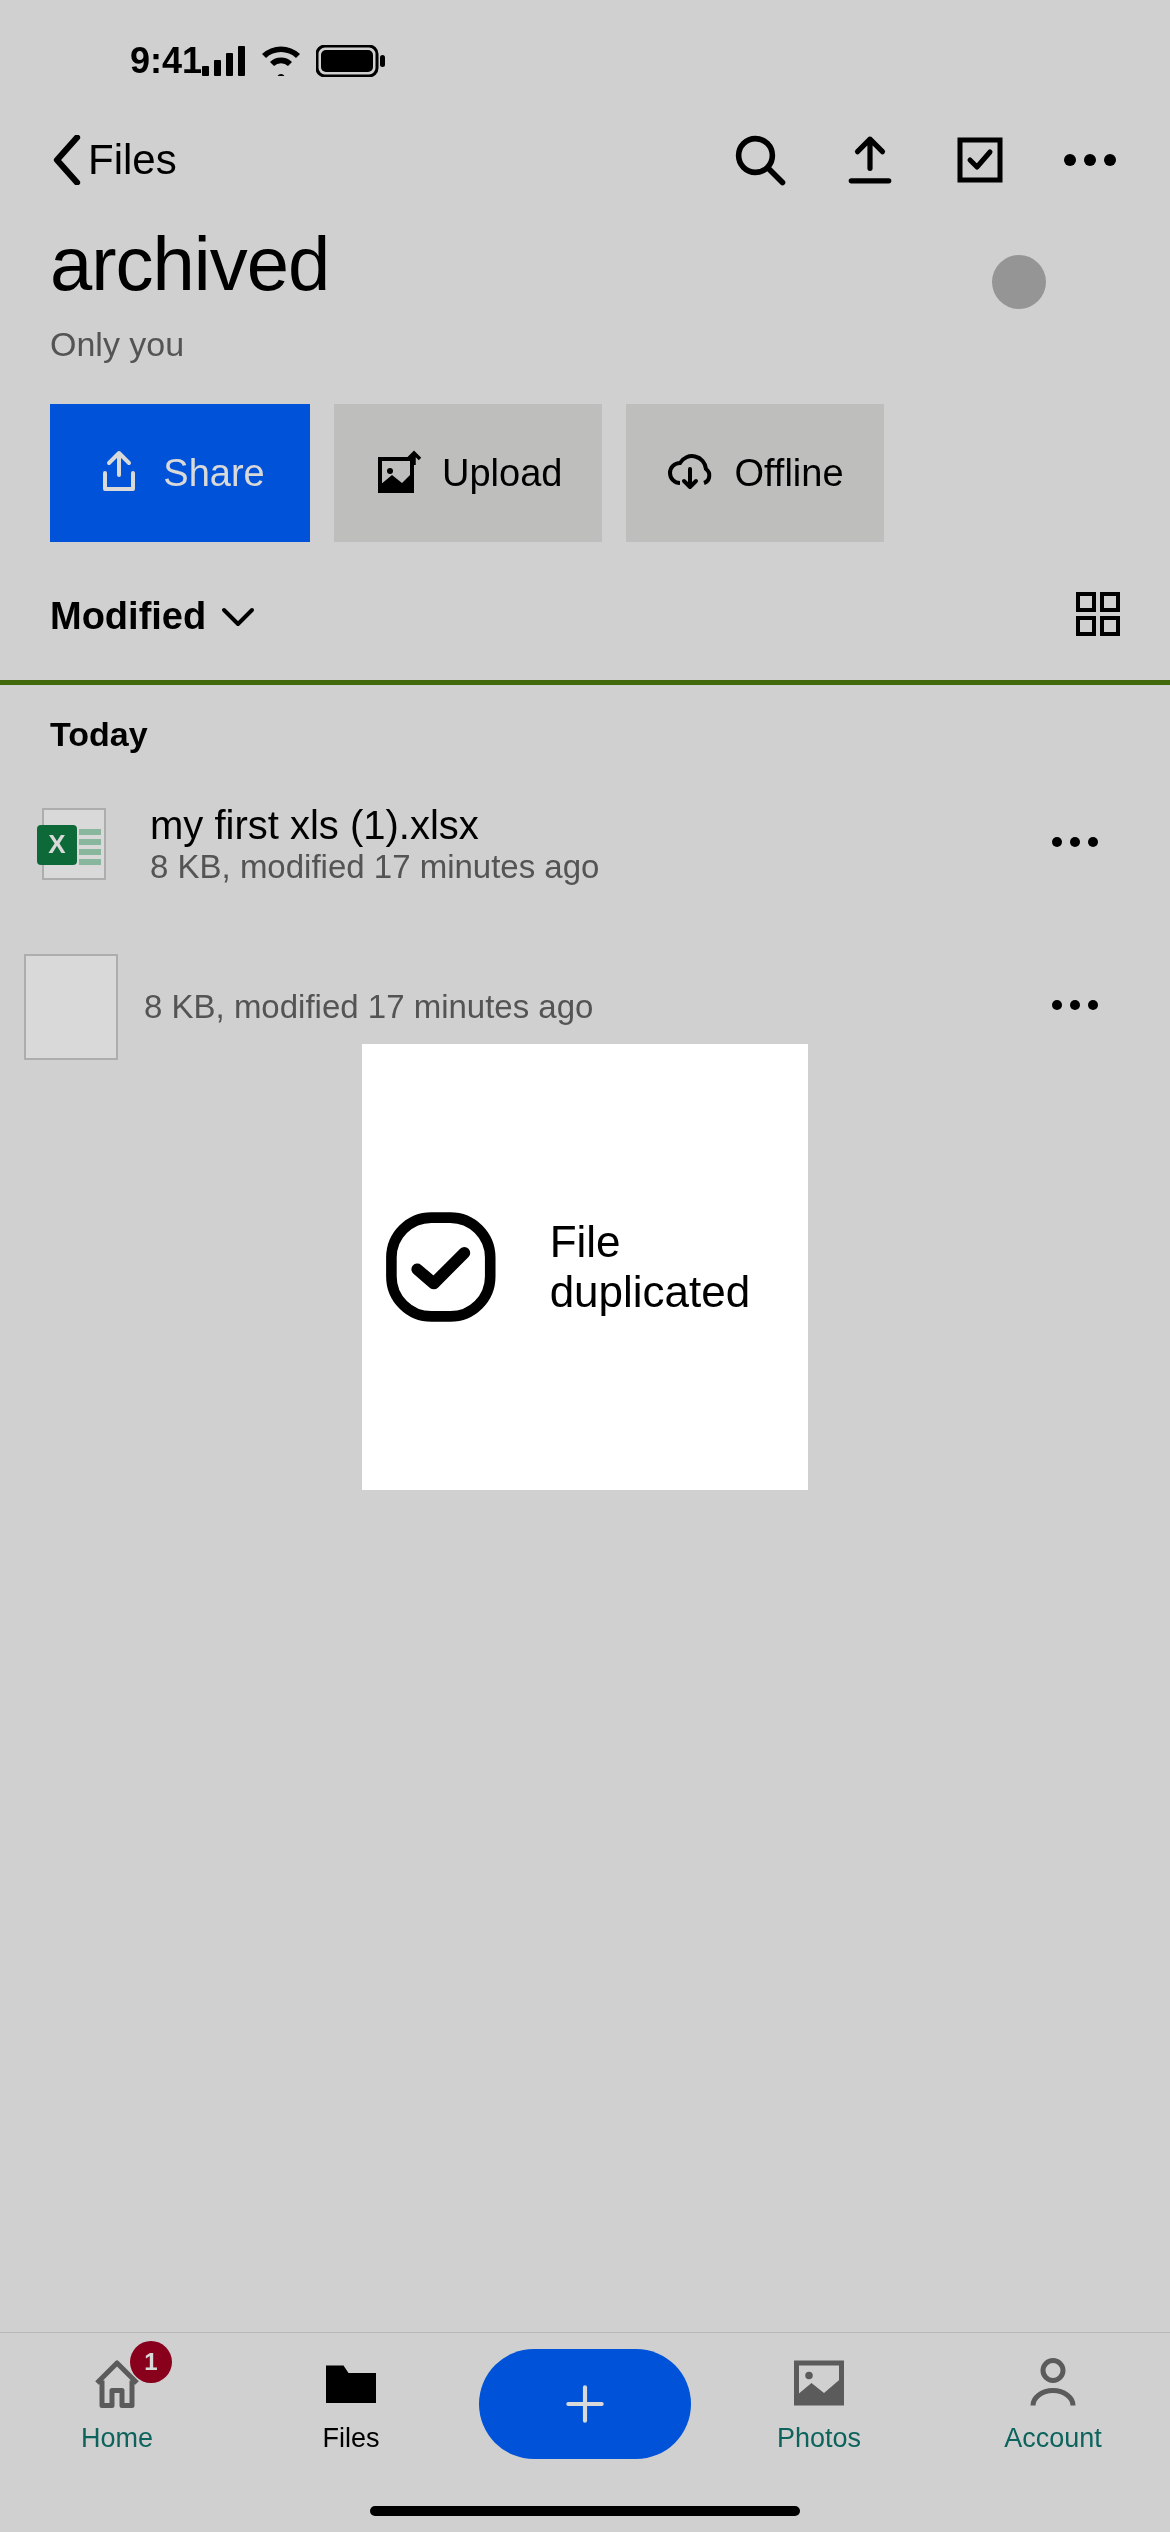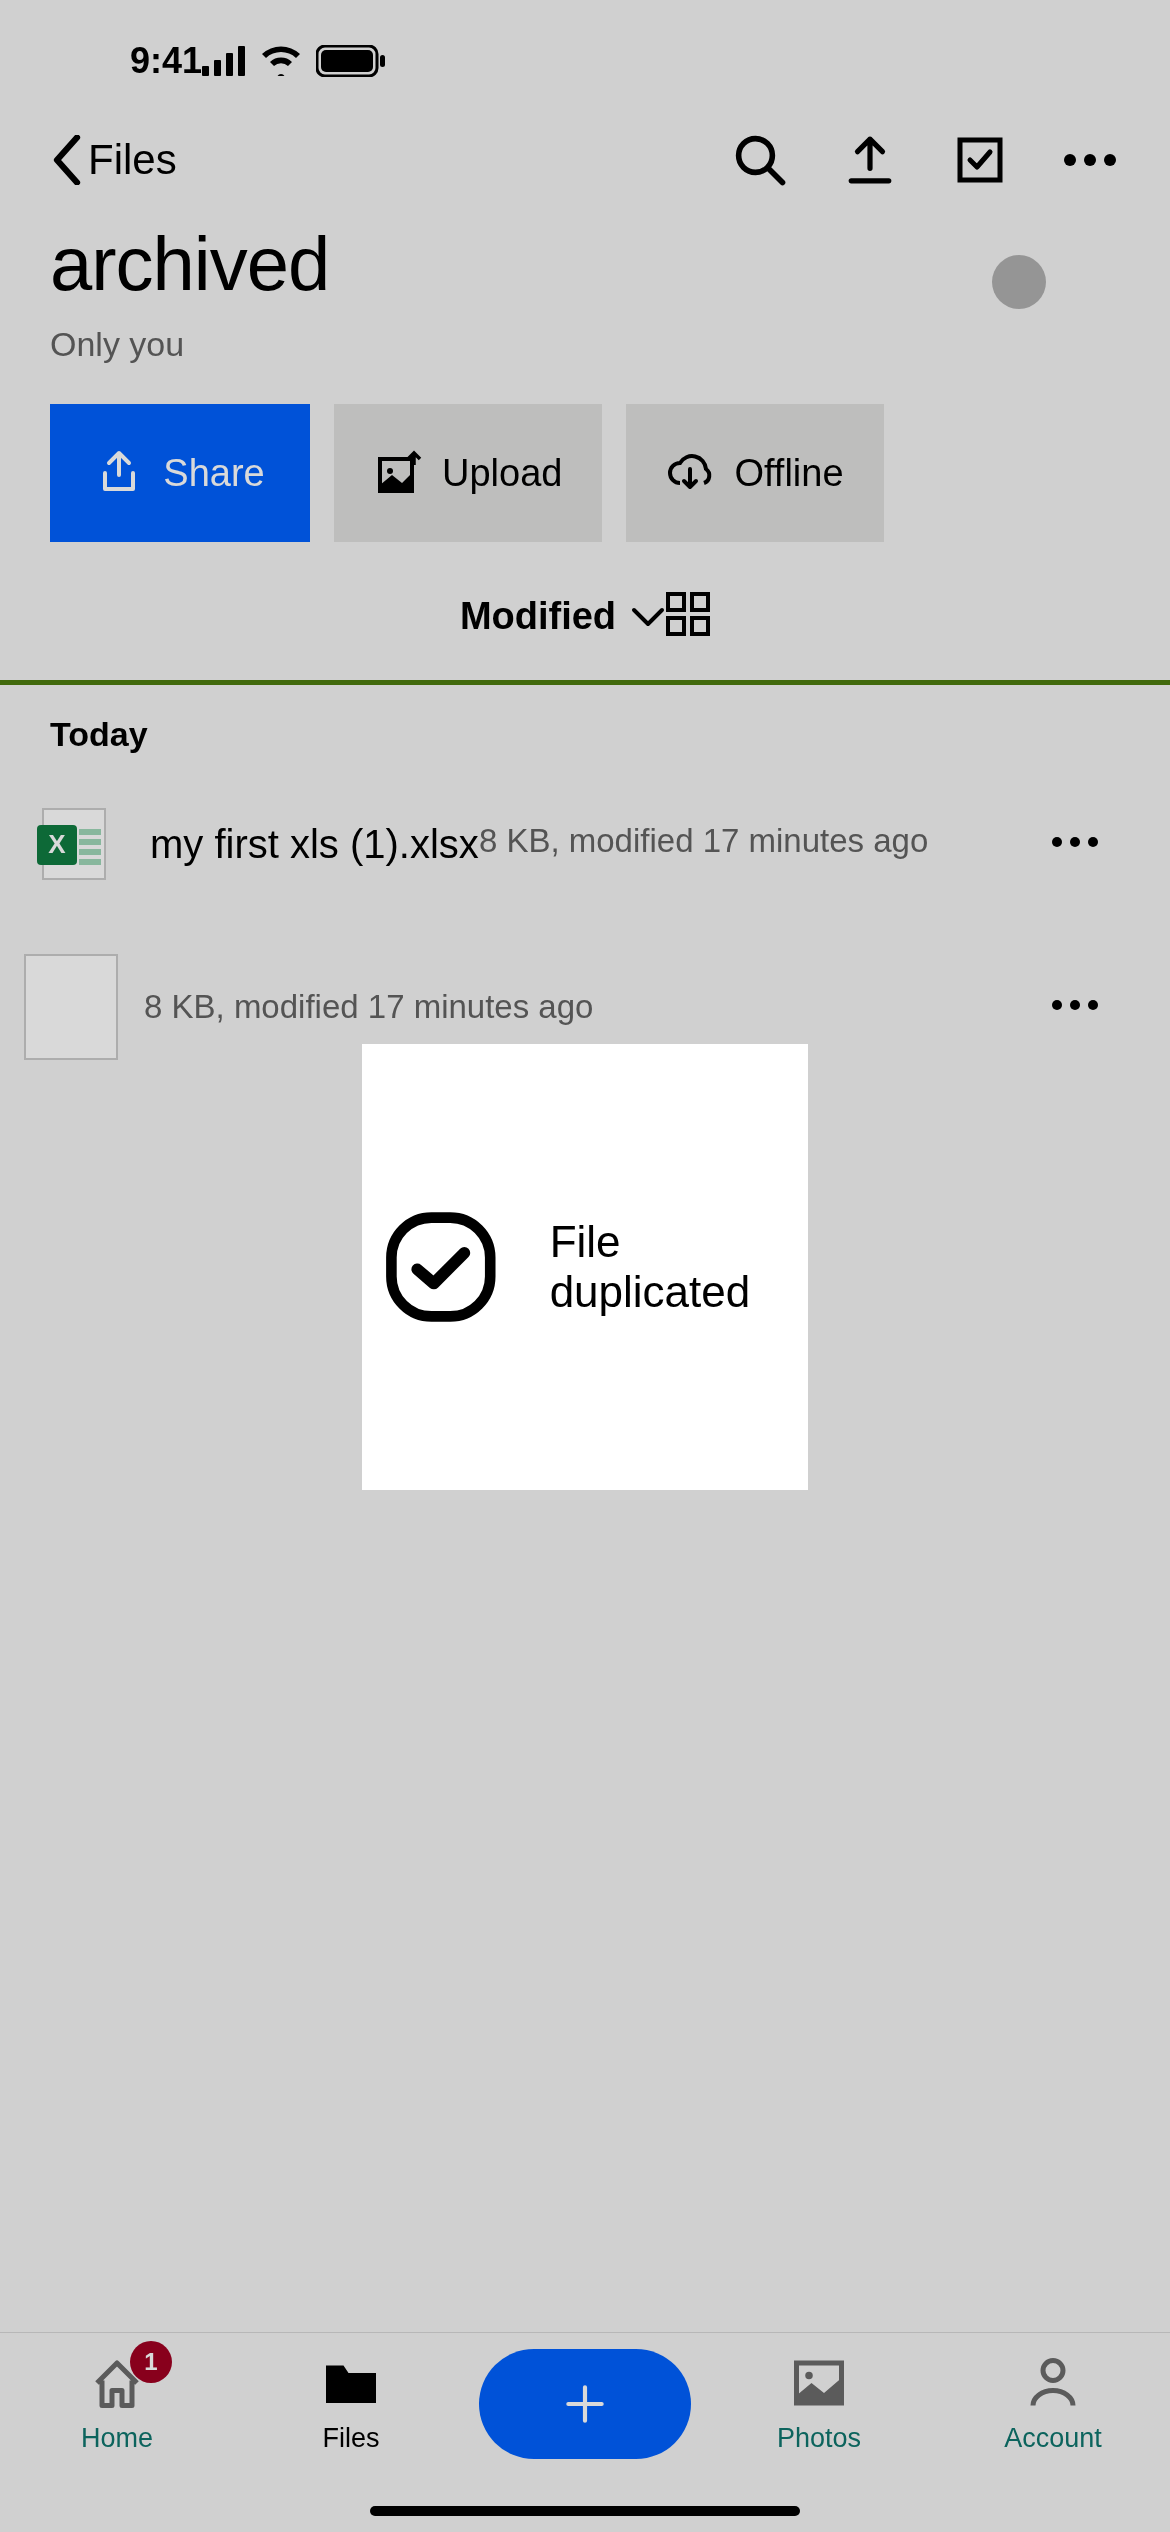--- a/index.html
+++ b/index.html
@@ -103,21 +103,21 @@
       color: #fff;
       width: 260px;
       text-align: center;
     }
     .action-btn .icon {
       width: 48px;
       height: 48px;
     }
     .sort-row {
       display: flex;
-      justify-content: center;
+      justify-content: space-between;
       align-items: center;
       padding: 50px 50px 40px;
     }
     .sort-label {
       display: flex;
       align-items: center;
       gap: 14px;
       font-size: 38px;
       font-weight: 600;
       color: #000;
@@ -147,21 +147,21 @@
     }
     .file-thumb.blank {
       border: 2px solid #ccc;
       background: #fff;
       width: 94px;
       height: 106px;
     }
     .file-info {
       flex: 1;
       display: flex;
-      flex-direction: row;
+      flex-direction: column;
       gap: 0;
     }
     .file-name {
       font-size: 40px;
       color: #000;
     }
     .file-meta {
       font-size: 33px;
       color: #636363;
     }

